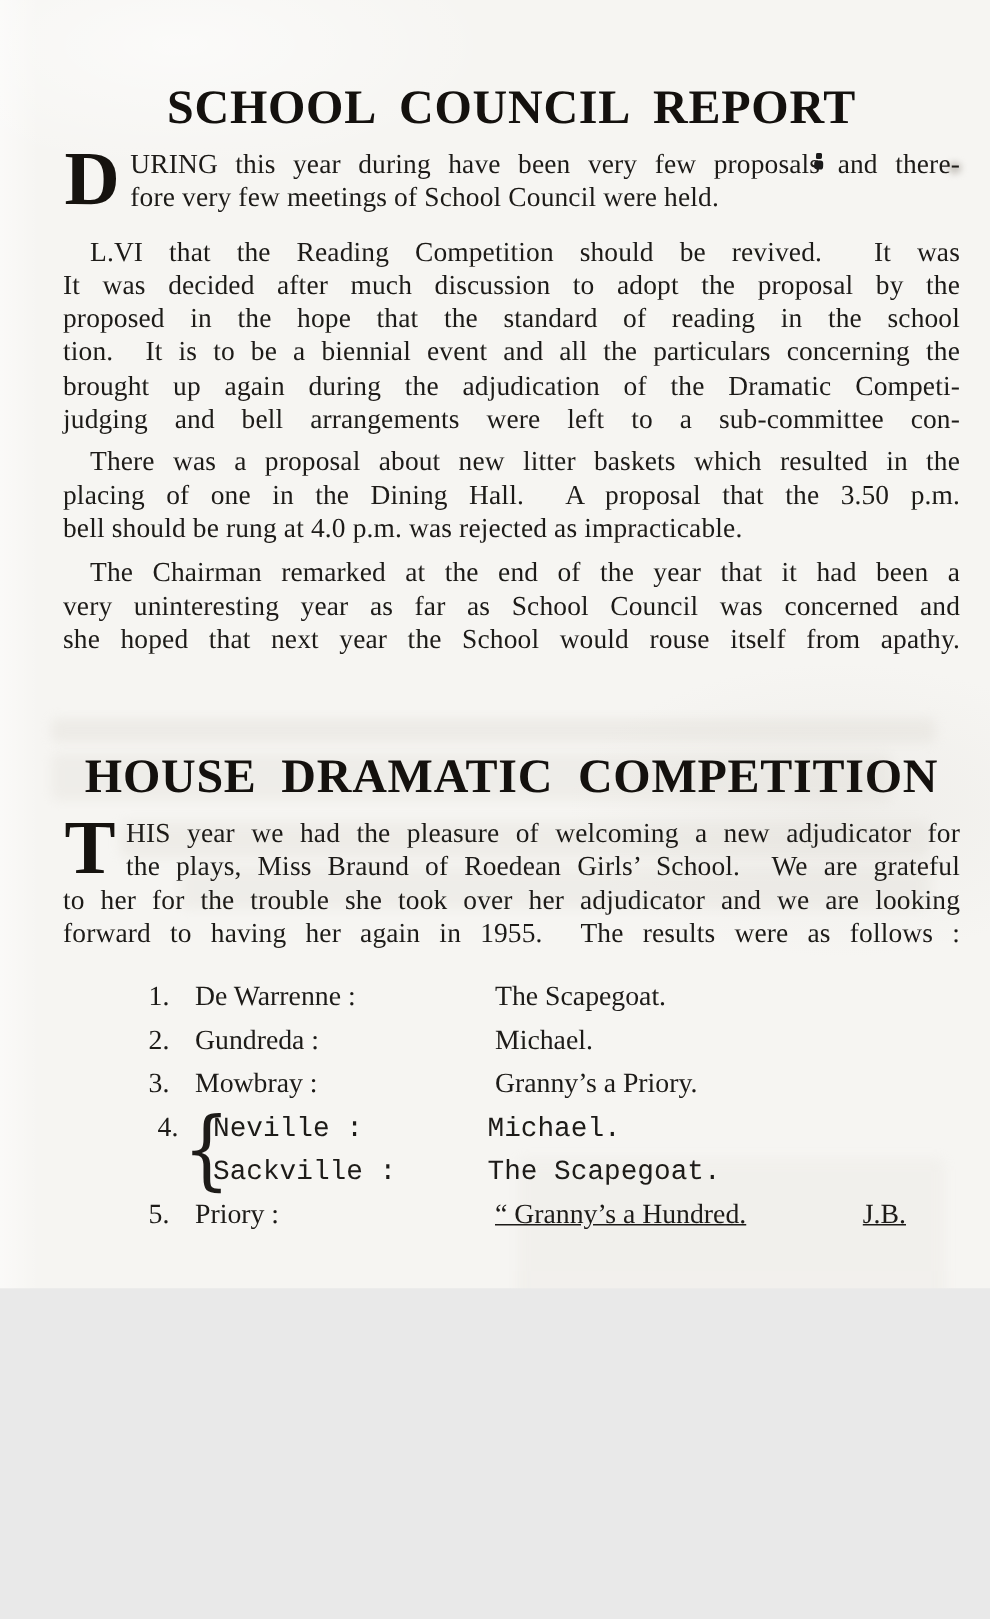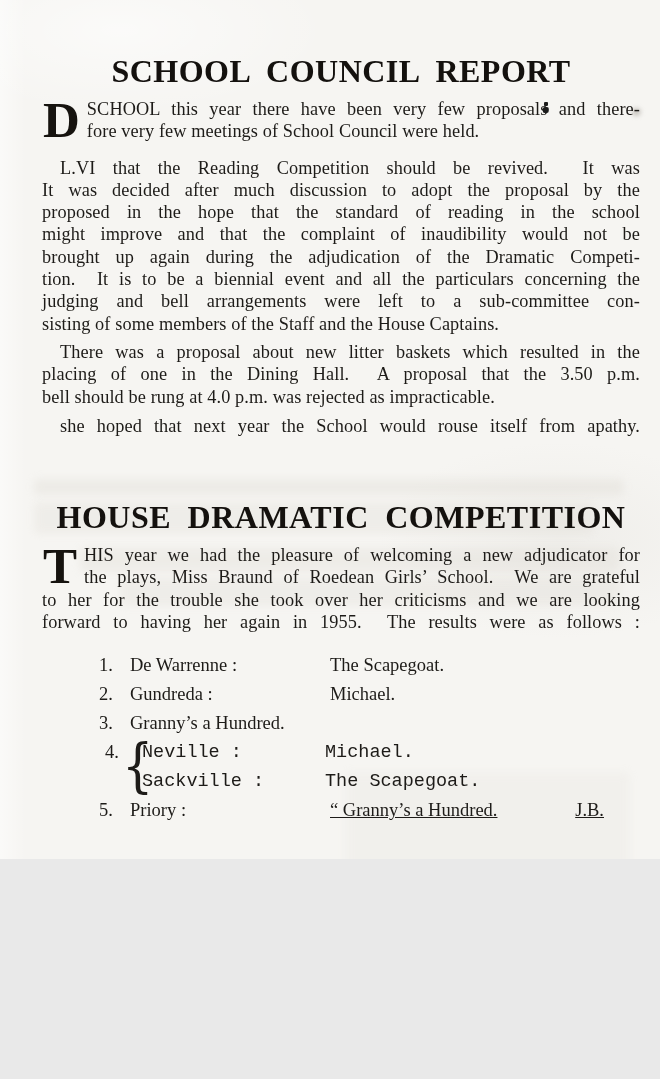--- a/index.html
+++ b/index.html
@@ -160,74 +160,75 @@
   <div class="ink-blot"></div>
   <div class="fleck"></div>
 
   <div class="content">
 
     <section>
       <h1 class="title" id="title1">SCHOOL COUNCIL REPORT</h1>
 
       <div class="para dpara">
         <span class="dcap">D</span>
-        <div class="pline">SCHOOL this year there have been very few proposals and there-</div>
+        <div class="pline">URING this year during have been very few proposals and there-</div>
         <div class="pline end">fore very few meetings of School Council were held.</div>
       </div>
 
       <div class="para indent" id="para2">
         <div class="pline">L.VI that the Reading Competition should be revived.&nbsp; It was</div>
         <div class="pline">It was decided after much discussion to adopt the proposal by the</div>
         <div class="pline">proposed in the hope that the standard of reading in the school</div>
-        <div class="pline">might improve and that the complaint of inaudibility would not be</div>
+        <div class="pline">tion.&nbsp; It is to be a biennial event and all the particulars concerning the</div>
         <div class="pline">brought up again during the adjudication of the Dramatic Competi-</div>
-        <div class="pline">tion.&nbsp; It is to be a biennial event and all the particulars concerning the</div>
         <div class="pline">judging and bell arrangements were left to a sub-committee con-</div>
-        <div class="pline end">sisting of some members of the Staff and the House Captains.</div>
       </div>
 
       <div class="para indent" id="para3">
         <div class="pline">There was a proposal about new litter baskets which resulted in the</div>
         <div class="pline">placing of one in the Dining Hall.&nbsp; A proposal that the 3.50 p.m.</div>
         <div class="pline end">bell should be rung at 4.0 p.m. was rejected as impracticable.</div>
       </div>
 
       <div class="para indent" id="para4">
+        <div class="pline">The Chairman remarked at the end of the year that it had been a</div>
+        <div class="pline">very uninteresting year as far as School Council was concerned and</div>
         <div class="pline">she hoped that next year the School would rouse itself from apathy.</div>
       </div>
     </section>
 
     <section>
       <h1 class="title" id="title2">HOUSE DRAMATIC COMPETITION</h1>
 
       <div class="para dpara">
         <span class="dcap">T</span>
         <div class="pline">HIS year we had the pleasure of welcoming a new adjudicator for</div>
         <div class="pline">the plays, Miss Braund of Roedean Girls’ School.&nbsp; We are grateful</div>
-        <div class="pline">to her for the trouble she took over her criticisms and we are looking</div>
+        <div class="pline">to her for the trouble she took over her adjudicator and we are looking</div>
         <div class="pline">forward to having her again in 1955.&nbsp; The results were as follows&nbsp;:</div>
       </div>
 
       <div class="results">
 
         <div class="rrow">
           <span class="rnum">1.</span>
           <span class="rname">De Warrenne&nbsp;:</span>
           <span class="rplay">The Scapegoat.</span>
         </div>
 
         <div class="rrow">
           <span class="rnum">2.</span>
           <span class="rname">Gundreda&nbsp;:</span>
           <span class="rplay">Michael.</span>
         </div>
 
         <div class="rrow">
           <span class="rnum">3.</span>
-          <span class="rplay">Granny’s a Hundred.</span>
+          <span class="rname">Mowbray&nbsp;:</span>
+          <span class="rplay">Granny’s a Priory.</span>
         </div>
 
         <div class="rrow4">
           <span class="rnum4">4.</span>
           <span class="brace">{</span>
           <div class="paircol">
             <div class="prow">
               <span class="rname4">Neville&nbsp;:</span>
               <span class="rplay">Michael.</span>
             </div>

